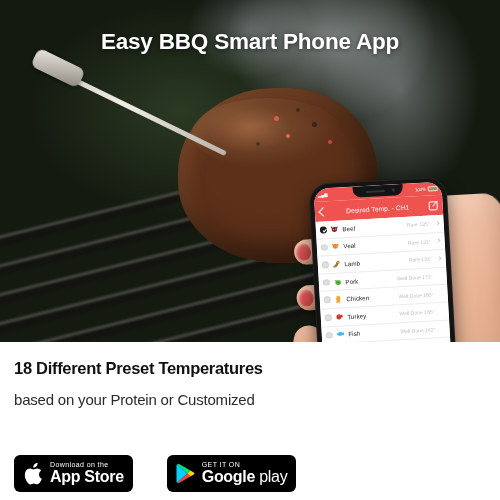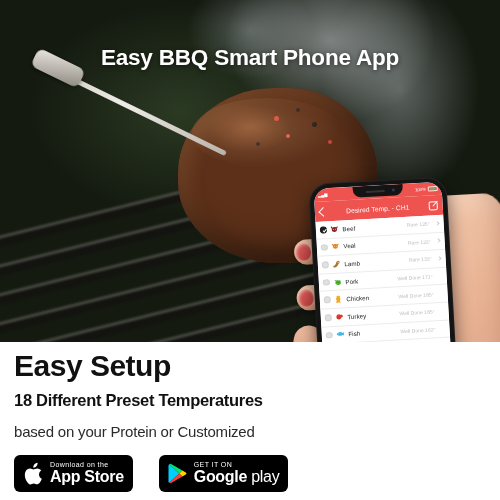--- a/index.html
+++ b/index.html
@@ -78,21 +78,21 @@
   .probe-handle {
     position: absolute; left: 32px; top: 58px; width: 52px; height: 20px;
     border-radius: 7px;
     background: linear-gradient(160deg, #e9e6e0, #b3aea6 60%, #8d8880);
     transform: rotate(26deg); filter: blur(.3px);
     box-shadow: 0 1px 4px rgba(0,0,0,.5);
   }
 
   
   .hero {
-    position: absolute; left: 0; top: 16px; width: 500px; height: 84px;
+    position: absolute; left: 0; top: 0; width: 500px; height: 84px;
     display: flex; flex-direction: column; align-items: center; justify-content: center;
   }
   .hero h1 {
     font-size: 22.5px; font-weight: bold; color: #ffffff; letter-spacing: -.2px;
     text-shadow: 0 1px 5px rgba(0,0,0,.6);
   }
   .hero h2 {
     font-size: 15px; font-weight: normal; color: #e9e9ea; margin-top: 3px;
     text-shadow: 0 1px 4px rgba(0,0,0,.55);
   }
@@ -101,21 +101,21 @@
   .panel {
     position: absolute; left: 0; bottom: 0; width: 500px; height: 158px;
     background: #ffffff;
   }
   .copy { position: absolute; left: 14px; top: 8px; width: 310px; }
   .copy .t1 { font-size: 30px; font-weight: bold; color: #111; letter-spacing: -.5px; line-height: 1.05; }
   .copy .t2 { font-size: 16.5px; font-weight: bold; color: #111; margin-top: 9px; letter-spacing: -.3px; }
   .copy .t3 { font-size: 15px; color: #2b2b2b; margin-top: 12px; line-height: 1.28; letter-spacing: -.2px; }
 
   
-  .badges { position: absolute; left: 14px; bottom: 8px; display: flex; gap: 26px; }
+  .badges { position: absolute; left: 14px; bottom: 8px; display: flex; gap: 34px; }
   .badge {
     height: 37px; border-radius: 6px; background: #000;
     display: flex; align-items: center; padding: 0 9px; gap: 7px;
   }
   .badge .bx { display: flex; flex-direction: column; justify-content: center; color: #fff; }
   .badge .small { font-size: 7px; letter-spacing: .4px; line-height: 1.1; }
   .badge .big { font-size: 16px; font-weight: bold; line-height: 1.05; letter-spacing: -.3px; }
   .badge .big.gp { font-weight: normal; }
   .badge .big.gp b { font-weight: bold; }
   .apple { width: 20px; height: 24px; }
@@ -442,21 +442,20 @@
           <div class="fbtn grey">No Preset</div>
           <div class="fbtn red">Preset</div>
         </div>
 
       </div>
     </div>
   </div>
 
   <div class="panel">
     <div class="copy">
-      <div class="t1">Easy Setup</div>
       <div class="t2">18 Different Preset Temperatures</div>
       <div class="t3">based on your Protein or Customized</div>
     </div>
 
     <div class="badges">
       <div class="badge">
         <svg class="apple" viewBox="0 0 24 28">
           <path fill="#fff" d="M16.2 4.5c.9-1.1 1.5-2.6 1.3-4.1-1.3.05-2.9.9-3.8 2-0.8 1-1.5 2.5-1.3 4 1.45.1 2.9-.75 3.8-1.9zM17.5 7.3c-2.1-.13-3.9 1.2-4.9 1.2-1 0-2.55-1.17-4.2-1.14C6.25 7.4 4.3 8.65 3.25 10.6c-2.2 3.85-.57 9.55 1.58 12.68 1.05 1.53 2.3 3.25 3.95 3.19 1.58-.06 2.18-1.03 4.1-1.03 1.9 0 2.45 1.03 4.12 1 1.7-.03 2.78-1.56 3.82-3.1 1.2-1.78 1.7-3.5 1.73-3.59-.04-.02-3.32-1.28-3.35-5.07-.03-3.17 2.58-4.69 2.7-4.77-1.48-2.18-3.77-2.42-4.4-2.61z"></path>
         </svg>
         <span class="bx">

